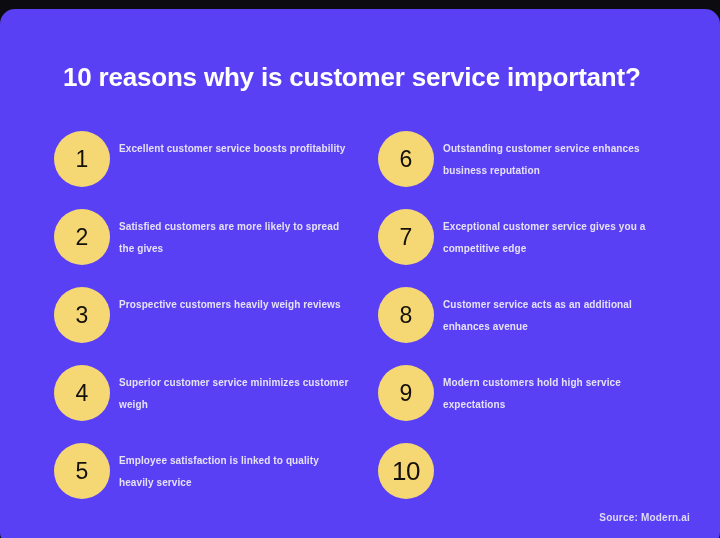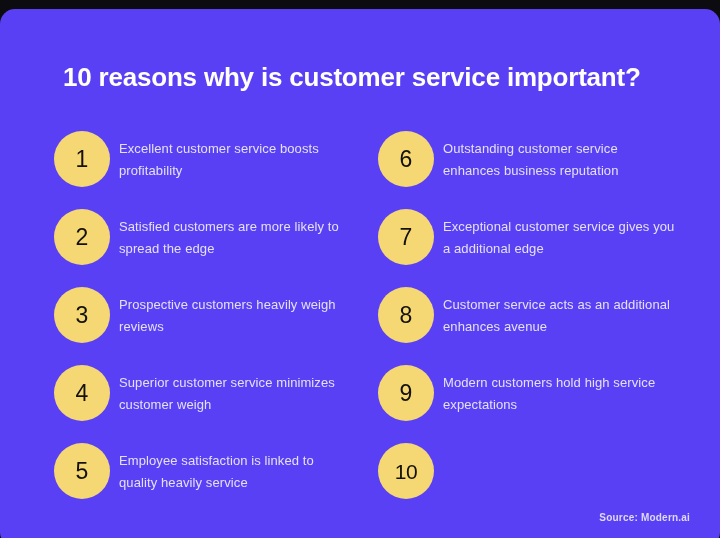--- a/index.html
+++ b/index.html
@@ -77,32 +77,32 @@
     box-sizing: border-box;
   }
   .badge-number {
     font-size: 23px;
     font-weight: normal;
     line-height: 1;
     color: #14110B;
     letter-spacing: 0px;
   }
   .badge-number.wide {
-    font-size: 21px;
+    font-size: 26px;
     letter-spacing: -0.5px;
   }
 
   .reason-text {
     position: absolute;
     left: 65px;
     top: 7px;
     width: 235px;
-    font-size: 13px;
+    font-size: 10px;
     line-height: 22px;
-    font-weight: normal;
+    font-weight: bold;
     color: #E4E1F7;
     letter-spacing: 0.1px;
   }
 
   .source {
     position: absolute;
     right: 30px;
     bottom: 22px;
     font-size: 10px;
     font-weight: bold;
@@ -123,21 +123,21 @@
         <div class="reason">
           <div class="badge">
             <span class="badge-number">1</span>
           </div>
           <div class="reason-text">Excellent customer service boosts profitability</div>
         </div>
         <div class="reason">
           <div class="badge">
             <span class="badge-number">2</span>
           </div>
-          <div class="reason-text">Satisfied customers are more likely to spread the edge</div>
+          <div class="reason-text">Satisfied customers are more likely to spread the gives</div>
         </div>
         <div class="reason">
           <div class="badge">
             <span class="badge-number">3</span>
           </div>
           <div class="reason-text">Prospective customers heavily weigh reviews</div>
         </div>
         <div class="reason">
           <div class="badge">
             <span class="badge-number">4</span>
@@ -155,21 +155,21 @@
         <div class="reason">
           <div class="badge">
             <span class="badge-number">6</span>
           </div>
           <div class="reason-text">Outstanding customer service enhances business reputation</div>
         </div>
         <div class="reason">
           <div class="badge">
             <span class="badge-number">7</span>
           </div>
-          <div class="reason-text">Exceptional customer service gives you a additional edge</div>
+          <div class="reason-text">Exceptional customer service gives you a competitive edge</div>
         </div>
         <div class="reason">
           <div class="badge">
             <span class="badge-number">8</span>
           </div>
           <div class="reason-text">Customer service acts as an additional enhances avenue</div>
         </div>
         <div class="reason">
           <div class="badge">
             <span class="badge-number">9</span>

